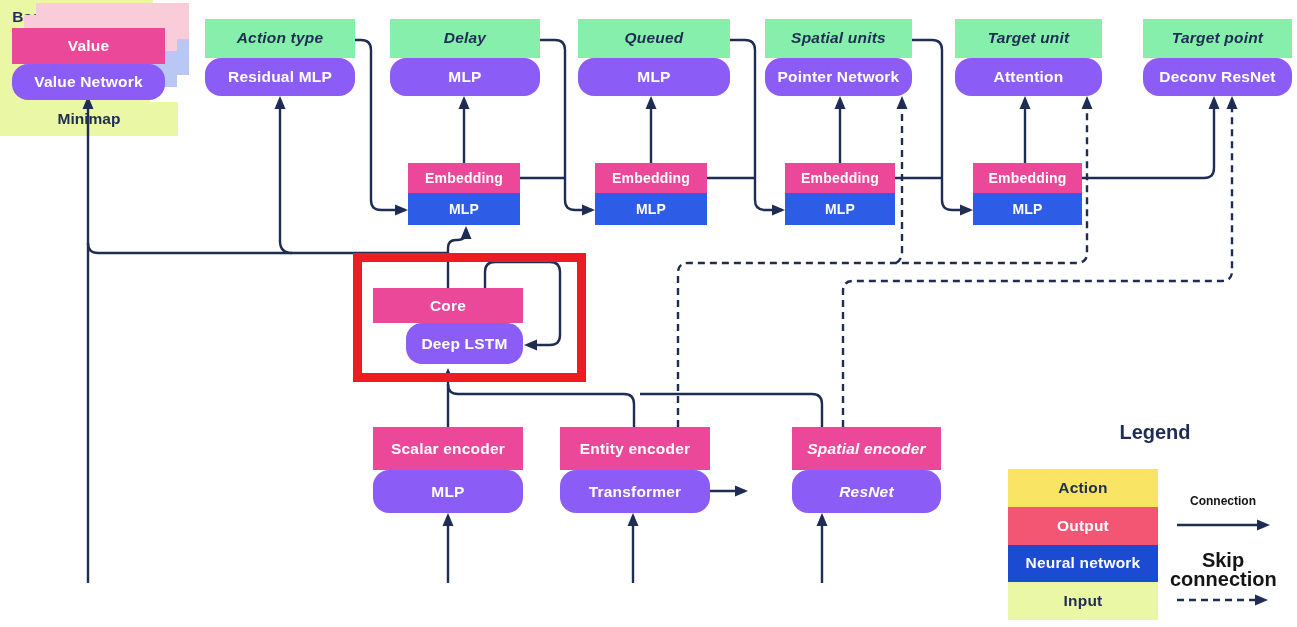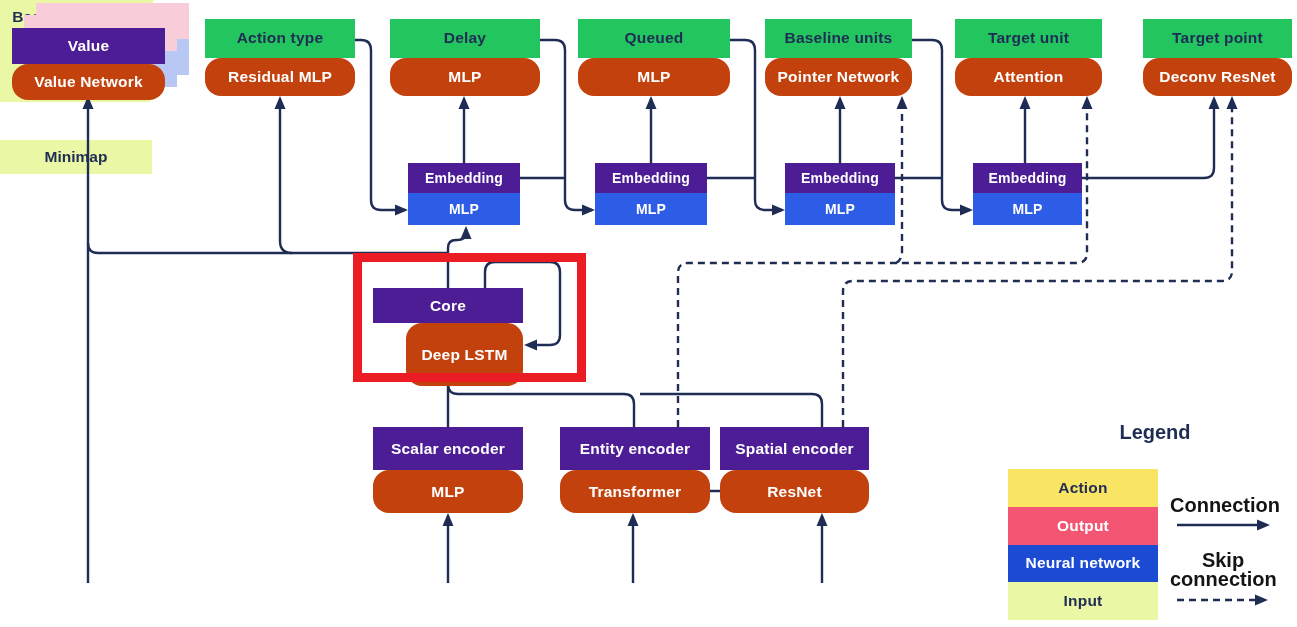--- a/index.html
+++ b/index.html
@@ -2,52 +2,52 @@
 <html><head>
 <meta charset="utf-8">
 <style>
   html,body{margin:0;padding:0;background:#fff;}
   #canvas{position:relative;width:1297px;height:627px;background:#ffffff;overflow:hidden;
           font-family:"Liberation Sans", sans-serif;}
   svg.wires{position:absolute;left:0;top:0;z-index:1;}
   .node{position:absolute;display:flex;flex-direction:column;z-index:2;}
   .half{display:flex;align-items:center;justify-content:center;text-align:center;
         font-size:15.5px;font-weight:700;letter-spacing:.2px;}
-  .half.yellow{background:#22c55e;color:#1f2c54;}
-  .half.pink{background:#4c1d95;color:#ffffff;}
-  .half.blue{background:#c2410c;color:#ffffff;border-radius:16px;}
+  .half.yellow{background:#86efac;color:#1f2c54;font-style:italic;}
+  .half.pink{background:#ec4899;color:#ffffff;}
+  .half.blue{background:#8b5cf6;color:#ffffff;border-radius:16px;}
   .half.blue2{background:#2d5de6;color:#ffffff;}
   .head{top:19px;height:77px;}
   .head .half{flex:1;}
   .emb{top:163px;height:62px;}
   .emb .half{font-size:14px;}
   .emb .pink{height:30px;flex:none;}
   .emb .blue2{height:32px;flex:none;}
   .core{left:373px;top:288px;width:150px;height:80px;}
   .core .pink{height:35px;flex:none;}
-  .core .blue{height:63px;flex:none;margin-left:33px;}
+  .core .blue{height:41px;flex:none;margin-left:33px;}
   .enc{top:427px;height:86px;}
   .enc .half{flex:1;}
   .input{top:583px;height:34px;background:#eaf8a5;color:#1f2c54;display:flex;
          align-items:center;justify-content:center;font-size:15.5px;font-weight:700;z-index:2;}
   .ghost{position:absolute;z-index:1;display:flex;flex-direction:column;}
   .ghost div{flex:1;}
   .gpink{background:#f8cdd9;}
   .gblue{background:#b9c7f5;}
   .redbox{position:absolute;left:353px;top:253px;width:233px;height:129px;
           border:9px solid #eb1c24;box-sizing:border-box;z-index:4;background:transparent;}
   .legend-title{position:absolute;left:1055px;top:421px;width:200px;text-align:center;
           color:#1f2c54;font-size:20px;font-weight:700;z-index:2;}
   .legend-stack{position:absolute;left:1008px;top:469px;width:150px;height:151px;
           display:flex;flex-direction:column;z-index:2;}
   .legend-stack .row{flex:1;display:flex;align-items:center;justify-content:center;
           font-size:15.5px;font-weight:700;letter-spacing:.2px;}
   .lg-navy{color:#1f2c54;} .lg-white{color:#ffffff;}
   .conn-label{position:absolute;left:1170px;top:494px;width:106px;text-align:center;
-          color:#141414;font-size:20px;font-weight:700;z-index:2;}
+          color:#141414;font-size:12px;font-weight:700;z-index:2;}
   .skip-label{position:absolute;left:1170px;top:551px;width:106px;text-align:center;
           color:#141414;font-size:20px;font-weight:700;line-height:19px;z-index:2;}
 </style>
 </head>
 <body>
 
 <div id="canvas">
 
   <div class="ghost" style="left:36px;top:3px;width:153px;height:72px;">
     <div class="gpink"></div>
@@ -129,21 +129,21 @@
   </div>
   <div class="node head" style="left:390px;width:150px;">
     <div class="half yellow">Delay</div>
     <div class="half blue">MLP</div>
   </div>
   <div class="node head" style="left:578px;width:152px;">
     <div class="half yellow">Queued</div>
     <div class="half blue">MLP</div>
   </div>
   <div class="node head" style="left:765px;width:147px;">
-    <div class="half yellow">Baseline units</div>
+    <div class="half yellow">Spatial units</div>
     <div class="half blue">Pointer Network</div>
   </div>
   <div class="node head" style="left:955px;width:147px;">
     <div class="half yellow">Target unit</div>
     <div class="half blue">Attention</div>
   </div>
   <div class="node head" style="left:1143px;width:149px;">
     <div class="half yellow">Target point</div>
     <div class="half blue">Deconv ResNet</div>
   </div>
@@ -173,29 +173,29 @@
   <div class="redbox"></div>
 
   <div class="node enc" style="left:373px;width:150px;">
     <div class="half pink">Scalar encoder</div>
     <div class="half blue">MLP</div>
   </div>
   <div class="node enc" style="left:560px;width:150px;">
     <div class="half pink">Entity encoder</div>
     <div class="half blue">Transformer</div>
   </div>
-  <div class="node enc" style="left:720px;width:149px;">
+  <div class="node enc" style="left:792px;width:149px;font-style:italic;">
     <div class="half pink">Spatial encoder</div>
     <div class="half blue">ResNet</div>
   </div>
 
   <div class="input" style="left:12px;width:153px;">Baseline features</div>
   <div class="input" style="left:373px;width:147px;">Scalar features</div>
   <div class="input" style="left:560px;width:150px;">Entities</div>
-  <div class="input" style="left:748px;width:152px;margin-top:38px;">Minimap</div>
+  <div class="input" style="left:748px;width:178px;">Minimap</div>
 
   <div class="legend-title">Legend</div>
   <div class="legend-stack">
     <div class="row lg-navy" style="background: rgb(249, 228, 99);">Action</div>
     <div class="row lg-white" style="background: rgb(242, 86, 114);">Output</div>
     <div class="row lg-white" style="background: rgb(27, 74, 211);">Neural network</div>
     <div class="row lg-navy" style="background: rgb(234, 248, 165);">Input</div>
   </div>
   <div class="conn-label">Connection</div>
   <div class="skip-label">Skip connection</div>

